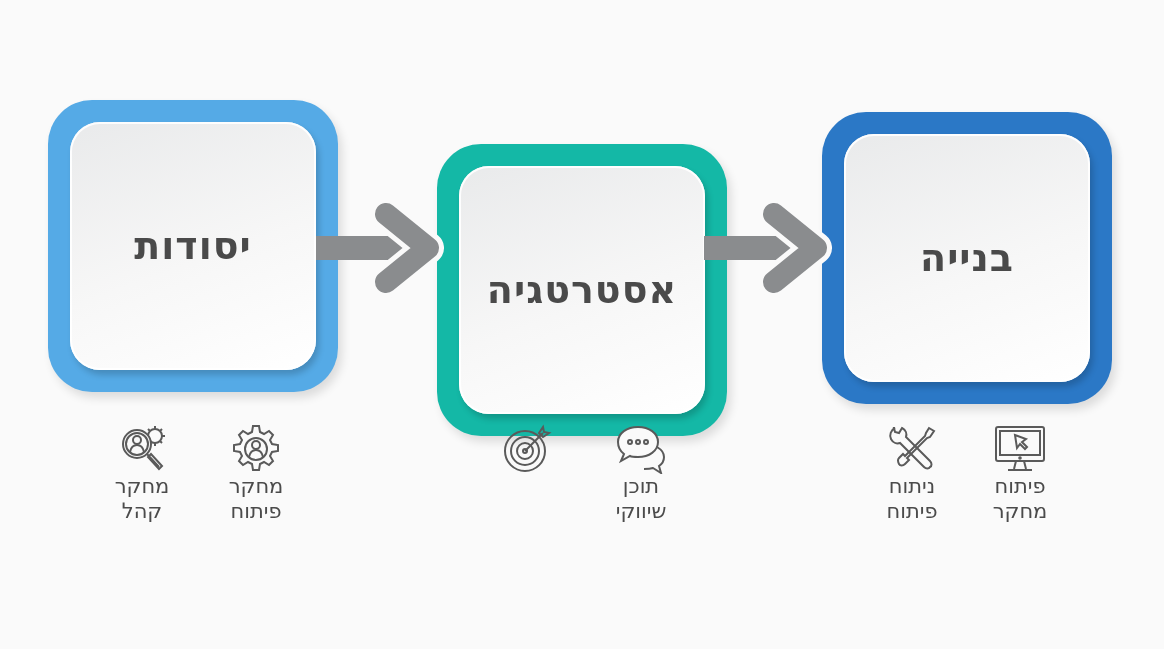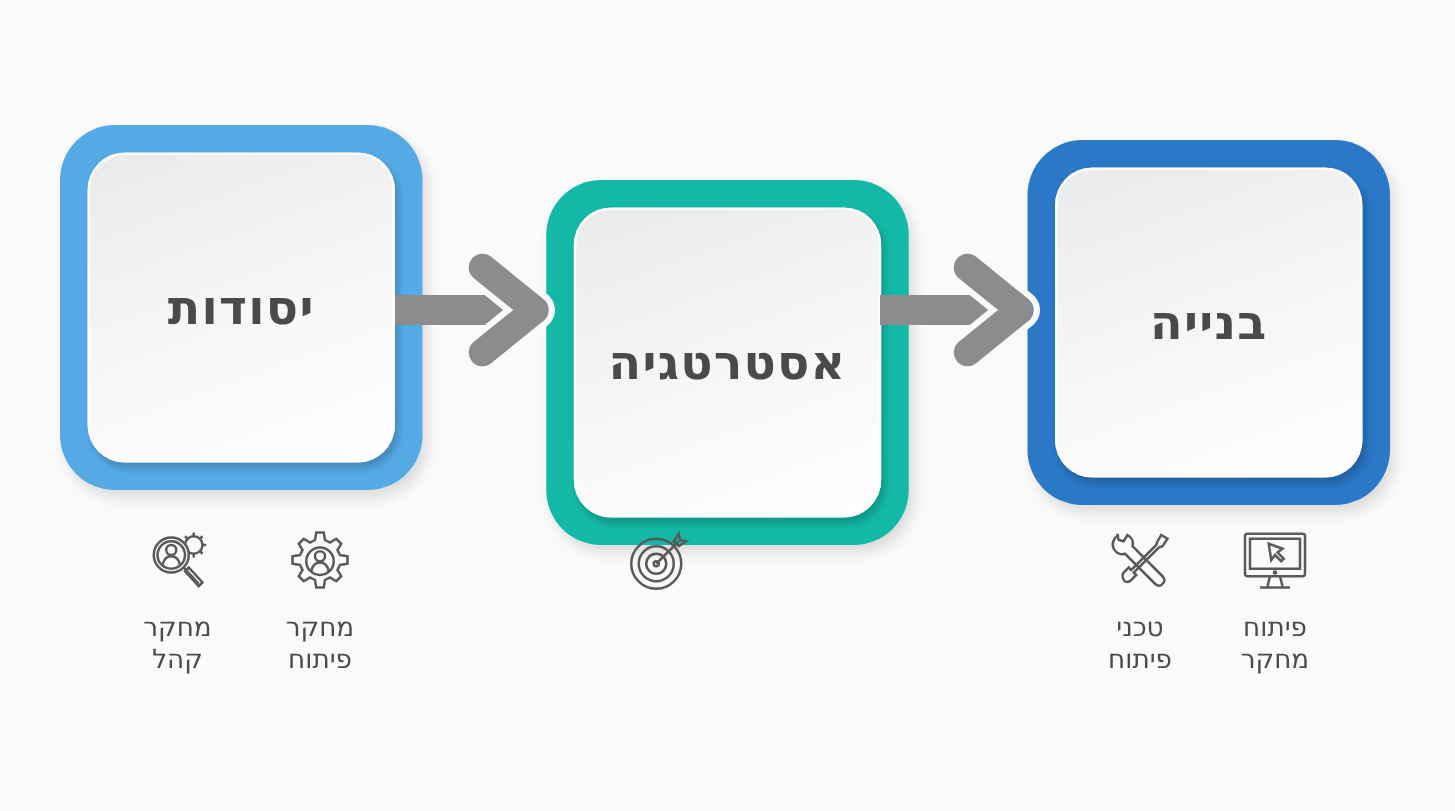--- a/index.html
+++ b/index.html
@@ -23,21 +23,21 @@
   }
   .step-title {
     font-family:"DejaVu Sans", sans-serif;
     font-weight:bold; font-size:38px; color:#4a4a4a;
     direction:rtl; letter-spacing:1px;
   }
   .arrow { position:absolute; }
   .sub-item { position:absolute; width:100px; text-align:center; }
   .sub-icon { width:54px; height:50px; margin:0 auto; display:block; }
   .sub-label {
-    margin-top:16px; direction:rtl;
+    margin-top:0; direction:rtl;
     font-family:"DejaVu Sans", sans-serif; font-size:21px; line-height:25px;
     color:#4b4b4b;
   }
   .sub-label span { display:block; }
 </style>
 </head>
 <body>
 
 <div class="stage">
 
@@ -104,28 +104,41 @@
     <svg class="sub-icon" viewBox="0 0 54 50" fill="none" stroke="#5a5a5a" stroke-width="2">
       <circle cx="24" cy="27" r="20"></circle>
       <circle cx="24" cy="27" r="14"></circle>
       <circle cx="24" cy="27" r="8"></circle>
       <circle cx="24" cy="27" r="2"></circle>
       <path d="M24 27L42 9"></path>
       <path d="M38 9l4-6 1 5 5 1-6 4z"></path>
     </svg>
   </div>
 
+  <div class="sub-item" style="left:591px; top:424px;">
+    <svg class="sub-icon" viewBox="0 0 54 50" fill="none" stroke="#5a5a5a" stroke-width="2">
+      <path d="M30 20c10 0 20 5 20 13 0 4-2 7-5 9l2 7-8-5c-3 1-6 1-9 1"></path>
+      <path d="M4 18C4 9 13 3 24 3s20 6 20 15-9 15-20 15c-3 0-6 0-8-1l-9 5 3-7C6 27 4 23 4 18z" fill="#fafafa"></path>
+      <circle cx="16" cy="18" r="2"></circle>
+      <circle cx="24" cy="18" r="2"></circle>
+      <circle cx="32" cy="18" r="2"></circle>
+    </svg>
+    <div class="sub-label">
+      <span>תוכן</span>
+      <span>שיווקי</span>
+    </div>
+  </div>
 
   <div class="sub-item" style="left:862px; top:424px;">
     <svg class="sub-icon" viewBox="0 0 54 50" fill="none" stroke="#5a5a5a" stroke-width="2">
       <path d="M10 4c-4 2-6 7-4 11 2 4 6 5 9 4l24 24c2 2 5 2 6 0 2-1 2-4 0-6L21 13c1-3 0-7-4-9l-3 5-4-1-1-4z"></path>
       <path d="M44 4l5 3-4 6-3 1-20 20 2 2-4 4c-2 2-5 2-6 0s-2-4 0-6l4-4 2 2 20-20 1-3z"></path>
     </svg>
     <div class="sub-label">
-      <span>טכני</span>
+      <span>ניתוח</span>
       <span>פיתוח</span>
     </div>
   </div>
 
   <div class="sub-item" style="left:970px; top:424px;">
     <svg class="sub-icon" viewBox="0 0 54 50" fill="none" stroke="#5a5a5a" stroke-width="2">
       <rect x="3" y="3" width="48" height="34" rx="2"></rect>
       <rect x="7" y="7" width="40" height="24"></rect>
       <circle cx="27" cy="34" r="0.8" fill="#5a5a5a"></circle>
       <path d="M23 37l-2 8M31 37l2 8M15 46h24"></path>

